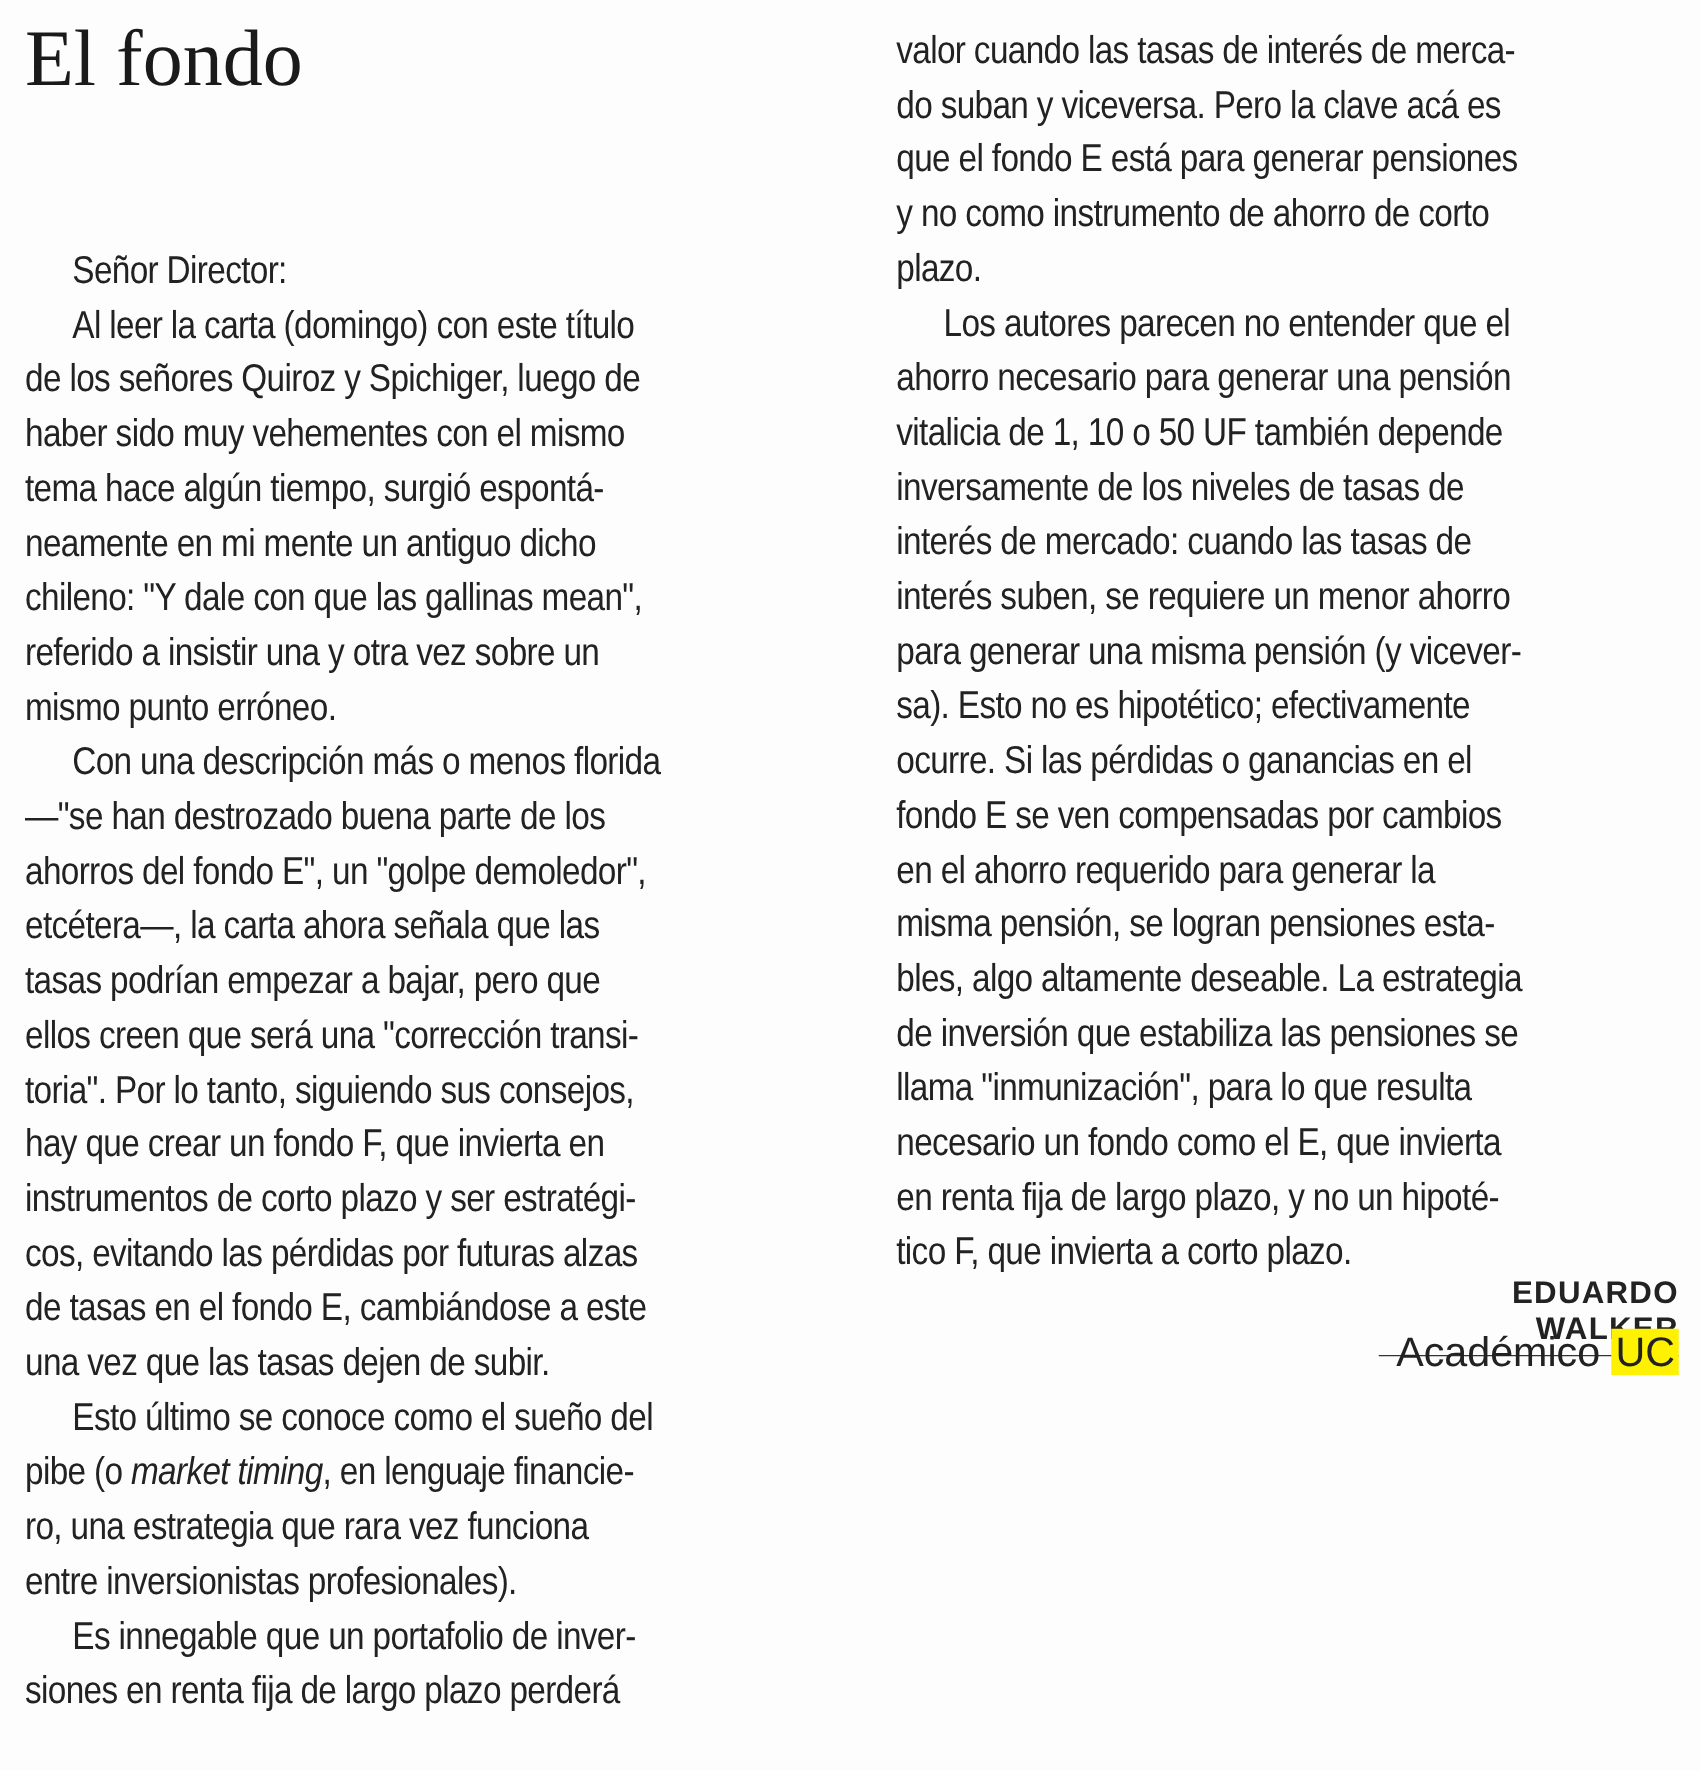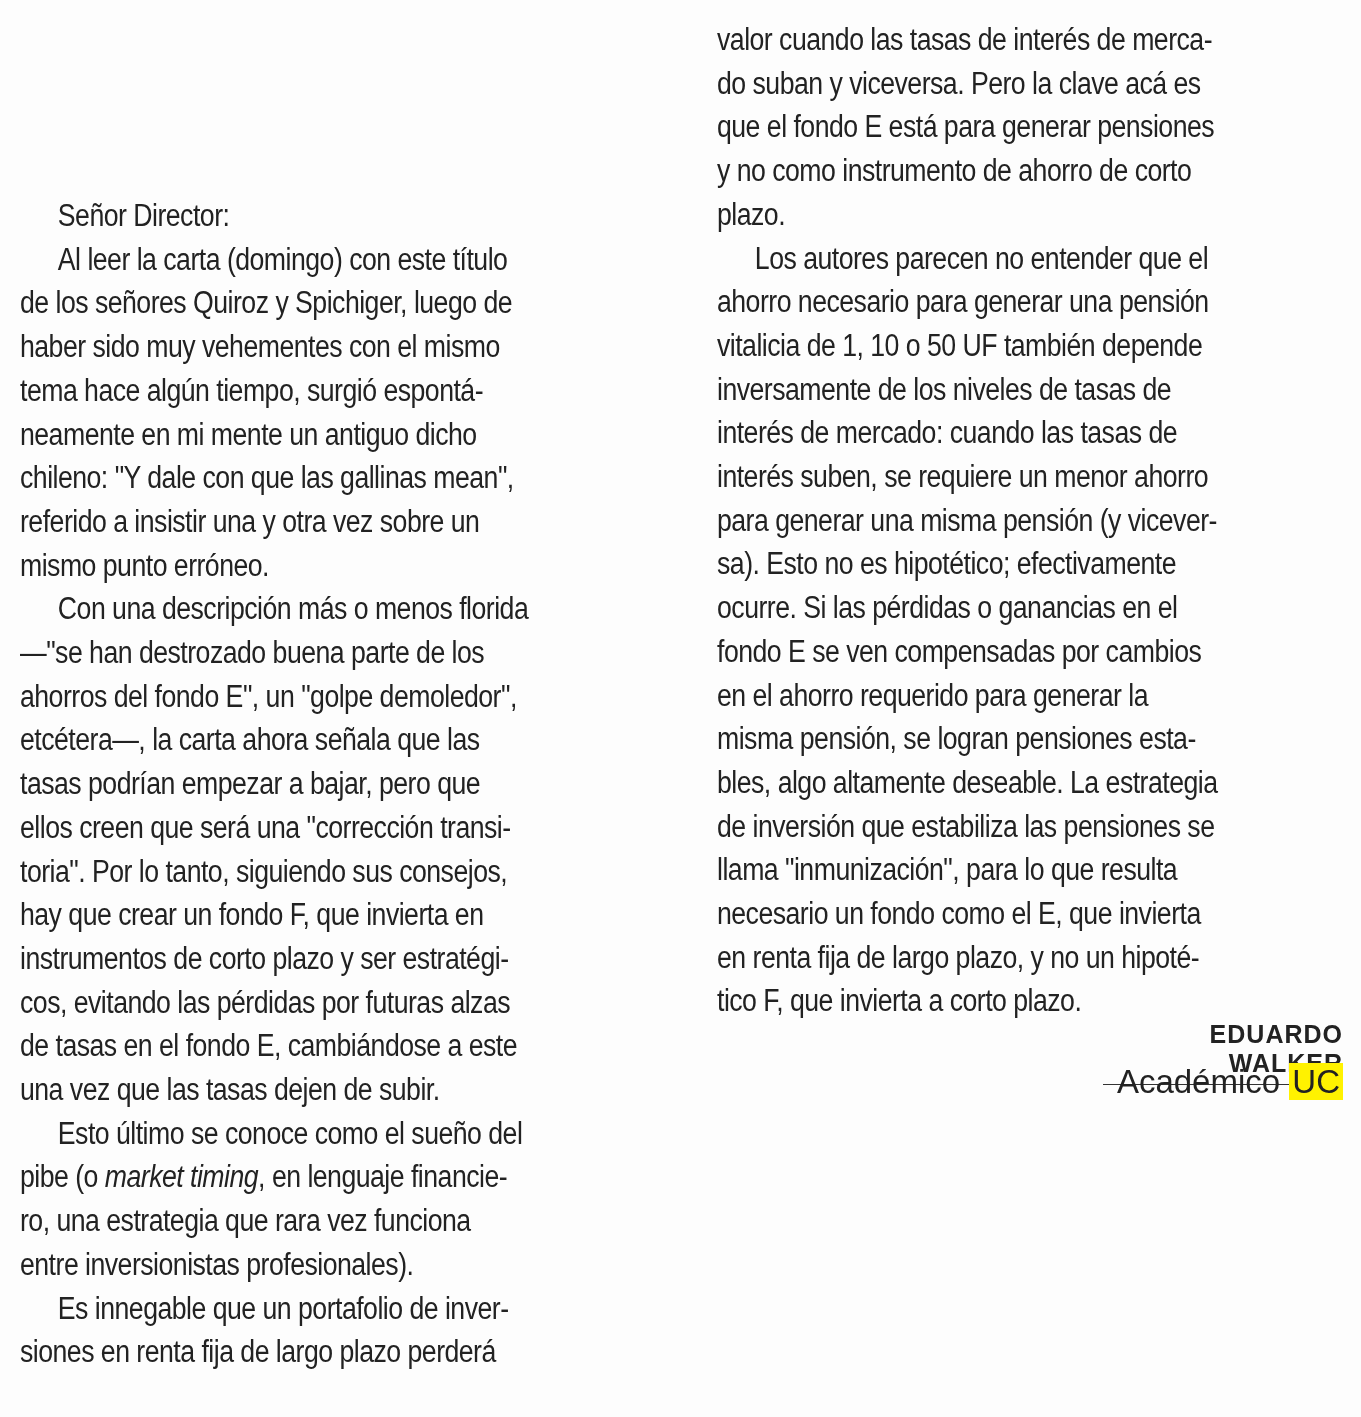--- a/index.html
+++ b/index.html
@@ -13,20 +13,21 @@
   .sig { position:absolute; right:18px; font-family:"Liberation Sans", sans-serif; text-align:right; }
   .sig-name { top:1020px; font-size:25px; font-weight:bold; letter-spacing:1px; color:#222; width:240px; padding-bottom:6px; border-bottom:1px solid #333; }
   .sig-role { top:1063px; font-size:33px; color:#222; }
   .uc { background:#fff200; padding:0 3px; }
   em { font-style:italic; }
 </style>
 </head>
 <body>
 
 <h1 class="title">
+  <span class="line">El fondo</span>
 </h1>
 
 <div class="col col1">
   <span class="line indent">Señor Director:</span>
   <span class="line indent">Al leer la carta (domingo) con este título</span>
   <span class="line">de los señores Quiroz y Spichiger, luego de</span>
   <span class="line">haber sido muy vehementes con el mismo</span>
   <span class="line">tema hace algún tiempo, surgió espontá-</span>
   <span class="line">neamente en mi mente un antiguo dicho</span>
   <span class="line">chileno: "Y dale con que las gallinas mean",</span>

